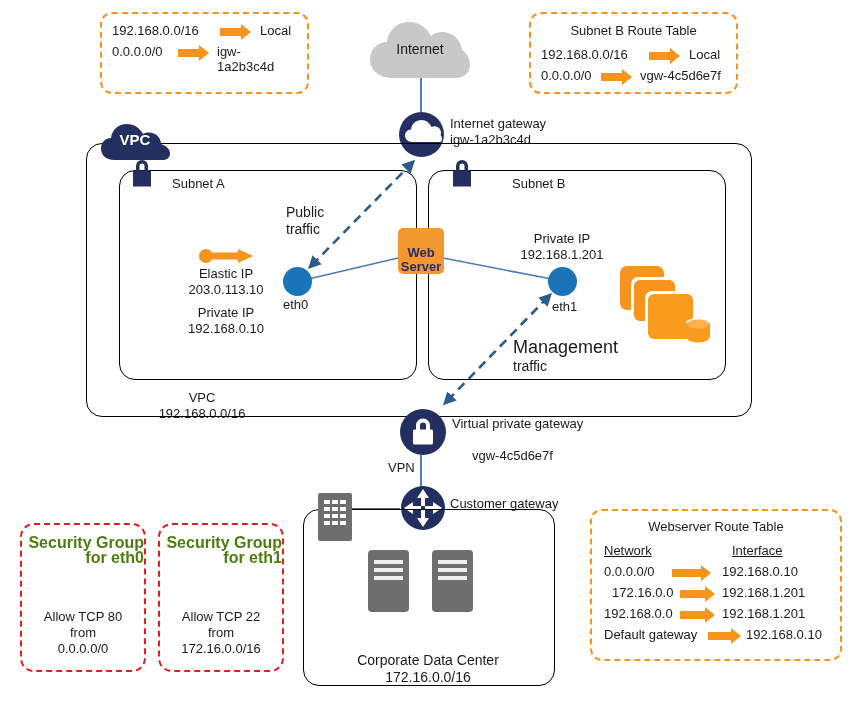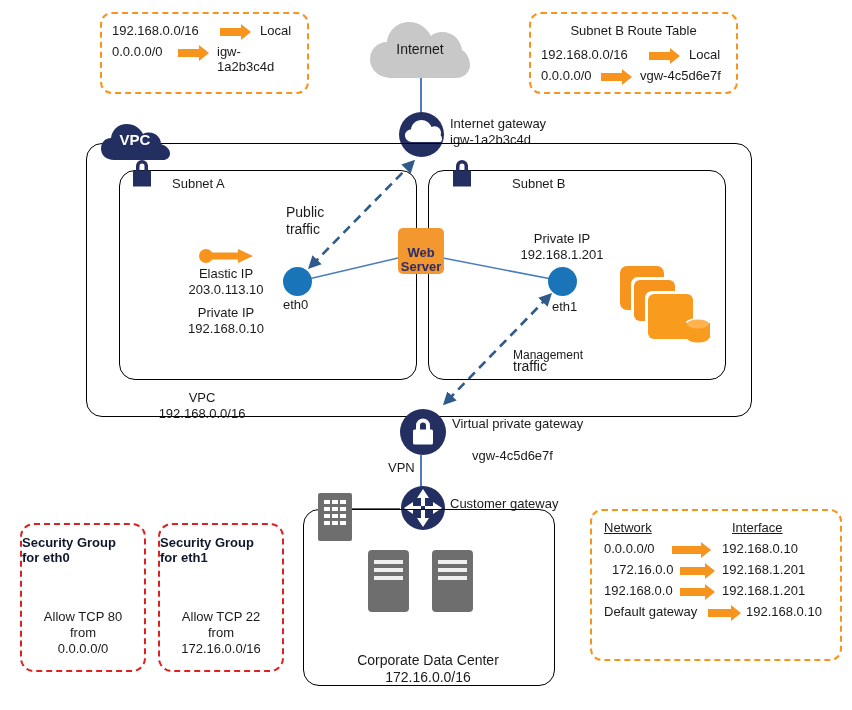--- a/index.html
+++ b/index.html
@@ -17,21 +17,21 @@
   .rt-right{position:absolute;top:1px;}
   .rt-underline{text-decoration:underline;}
 
   
   .oarrow{position:absolute;height:8px;background:#F7941E;top:6px;}
   .oarrow:after{content:"";position:absolute;right:-9px;top:-4px;width:0;height:0;
     border-top:8px solid transparent;border-bottom:8px solid transparent;border-left:10px solid #F7941E;}
 
   
   .sgbox{position:absolute;border:2.5px dashed #E02020;border-radius:14px;background:#fff;}
-  .sg-title{text-align:left;font-size:13px;font-weight:bold;color:#0f172a;line-height:15px;}
+  .sg-title{text-align:right;font-size:16px;font-weight:bold;color:#4d7c0f;line-height:15px;}
   .sg-body{text-align:center;font-size:13px;line-height:16px;color:#1a1a1a;}
 
   
   .vpcbox{position:absolute;border:1.6px solid #000;border-radius:16px;background:transparent;}
   .subnetbox{position:absolute;border:1.6px solid #000;border-radius:16px;background:transparent;}
   .dcbox{position:absolute;border:1.6px solid #000;border-radius:16px;background:transparent;}
 
   
   .navycircle{position:absolute;border-radius:50%;background:#232F61;}
   .bluedot{position:absolute;border-radius:50%;background:#1A74B8;}
@@ -174,21 +174,21 @@
   </svg>
 </div>
 <div class="txt" style="left:512px;top:176px;">Subnet B</div>
 
 <div class="txt ctr" style="left:497px;top:231px;width:130px;">Private IP</div>
 <div class="txt ctr" style="left:497px;top:247px;width:130px;">192.168.1.201</div>
 
 <div class="bluedot" style="left:548px;top:267px;width:29px;height:29px;"></div>
 <div class="txt" style="left:552px;top:299px;text-align:right;">eth1</div>
 
-<div class="txt" style="left:513px;top:348px;font-size:12px;">Management</div>
+<div class="txt" style="left:513px;top:340px;font-size:18px;">Management</div>
 <div class="txt" style="left:513px;top:359px;font-size:14px;">traffic</div>
 
 <div class="ec2stack" style="left:620px;top:266px;">
   <svg width="92" height="78" viewBox="0 0 92 78">
     <rect x="0" y="0" width="44" height="44" rx="7" fill="#F7941E"></rect>
     <rect x="11" y="11" width="44" height="44" rx="7" fill="#ffffff"></rect>
     <rect x="14" y="14" width="41" height="41" rx="6" fill="#F7941E"></rect>
     <rect x="25" y="25" width="48" height="48" rx="7" fill="#ffffff"></rect>
     <rect x="28" y="28" width="45" height="45" rx="6" fill="#F99B1C"></rect>
     <ellipse cx="78" cy="57" rx="12" ry="5" fill="#ffffff"></ellipse>
@@ -280,20 +280,21 @@
 
 <div class="sgbox" style="left:158px;top:523px;width:122px;height:145px;">
   <div class="sg-title" style="margin-top:10px;">Security Group</div>
   <div class="sg-title">for eth1</div>
   <div class="sg-body" style="margin-top:44px;">Allow TCP 22</div>
   <div class="sg-body">from</div>
   <div class="sg-body">172.16.0.0/16</div>
 </div>
 
 <div class="routebox" style="left:590px;top:509px;width:248px;height:148px;">
+  <div class="rt-title" style="margin-top:8px;">Webserver Route Table</div>
   <div style="position:relative;margin:8px 12px 0 12px;">
     <div class="rt-row">
       <span class="rt-left rt-underline">Network</span>
       <span class="rt-right rt-underline" style="left:128px;">Interface</span>
     </div>
     <div class="rt-row">
       <span class="rt-left">0.0.0.0/0</span>
       <span class="oarrow" style="left:68px;width:30px;"></span>
       <span class="rt-right" style="left:118px;">192.168.0.10</span>
     </div>

